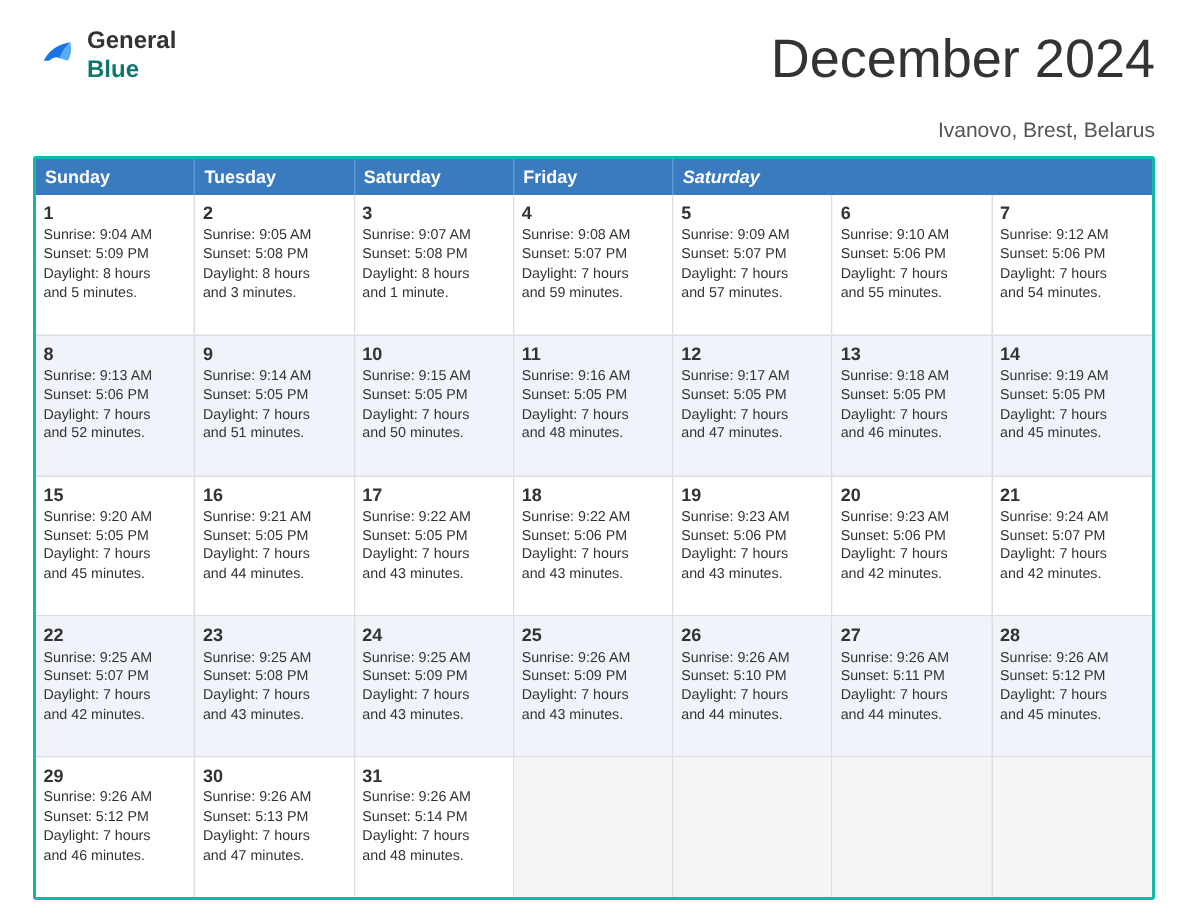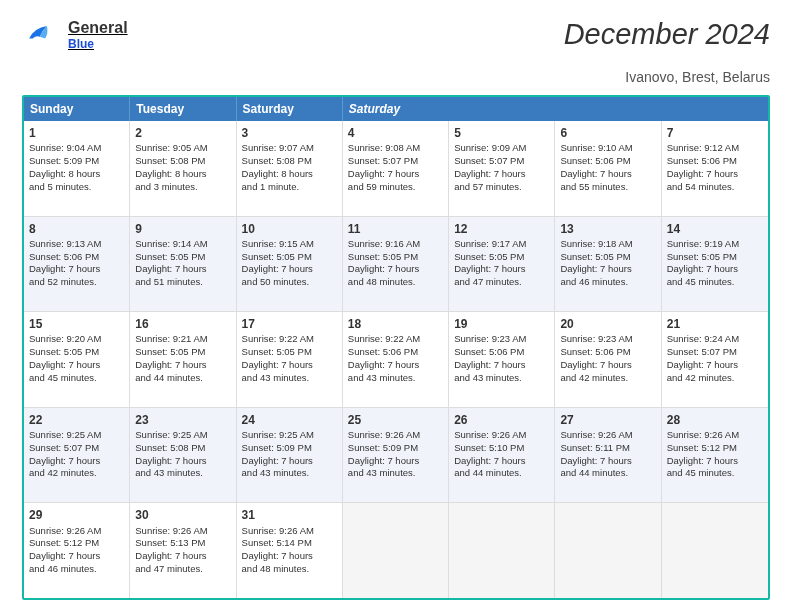--- a/index.html
+++ b/index.html
@@ -19,35 +19,33 @@
     }
     .header {
       display: flex;
       justify-content: space-between;
       align-items: flex-start;
       margin-bottom: 10px;
     }
     .logo {
       display: flex;
       align-items: center;
-      gap: 14px;
-      text-decoration: underline;
+      gap: 4px;
     }
     .logo-bird {
       width: 32px;
       height: 32px;
     }
     .title-block {
       text-align: right;
     }
     .month-title {
-      font-size: 29px;
+      font-size: 36px;
       font-weight: 300;
       color: #333;
-      font-style: italic;
     }
     .location {
       font-size: 14px;
       color: #555;
       margin-top: 18px;
     }
     .calendar {
       flex: 1;
       border: 2px solid #14b8a6;
       border-radius: 2px;
@@ -107,34 +105,35 @@
 
 <div class="page">
   <div class="header">
     <div class="logo">
       <svg class="logo-bird" viewBox="0 0 36 36" xmlns="http://www.w3.org/2000/svg">
         <path d="M8 22 Q14 10 28 8 Q22 14 20 20 Q16 18 12 22 Z" fill="#1a73e8"></path>
         <path d="M20 20 Q22 14 28 8 Q30 16 26 22 Z" fill="#5aacf0"></path>
       </svg>
       <div>
         <div style="font-size:16px;font-weight:bold;color:#333;line-height:1.2;">General</div>
-        <div style="font-size:12px;font-weight:bold;color:#1d4ed8;line-height:1.2;">Blue</div>
+        <div style="font-size:16px;font-weight:bold;color:#0f766e;line-height:1.2;">Blue</div>
       </div>
     </div>
     <div class="title-block">
       <div class="month-title">December 2024</div>
       <div class="location">Ivanovo, Brest, Belarus</div>
     </div>
   </div>
 
   <div class="calendar">
     <div class="cal-header" id="cal-header">
         <div class="cal-header-cell">Sunday</div>
         <div class="cal-header-cell">Tuesday</div>
         <div class="cal-header-cell">Saturday</div>
+        <div class="cal-header-cell">Friday</div>
         <div class="cal-header-cell">Saturday</div>
       </div>
     <div class="cal-body" id="cal-body">
         <div class="cal-row">
           <div class="cal-cell">
             <span class="day-num">1</span>
             <div>Sunrise: 9:04 AM</div>
             <div>Sunset: 5:09 PM</div>
             <div>Daylight: 8 hours</div>
             <div>and 5 minutes.</div>

